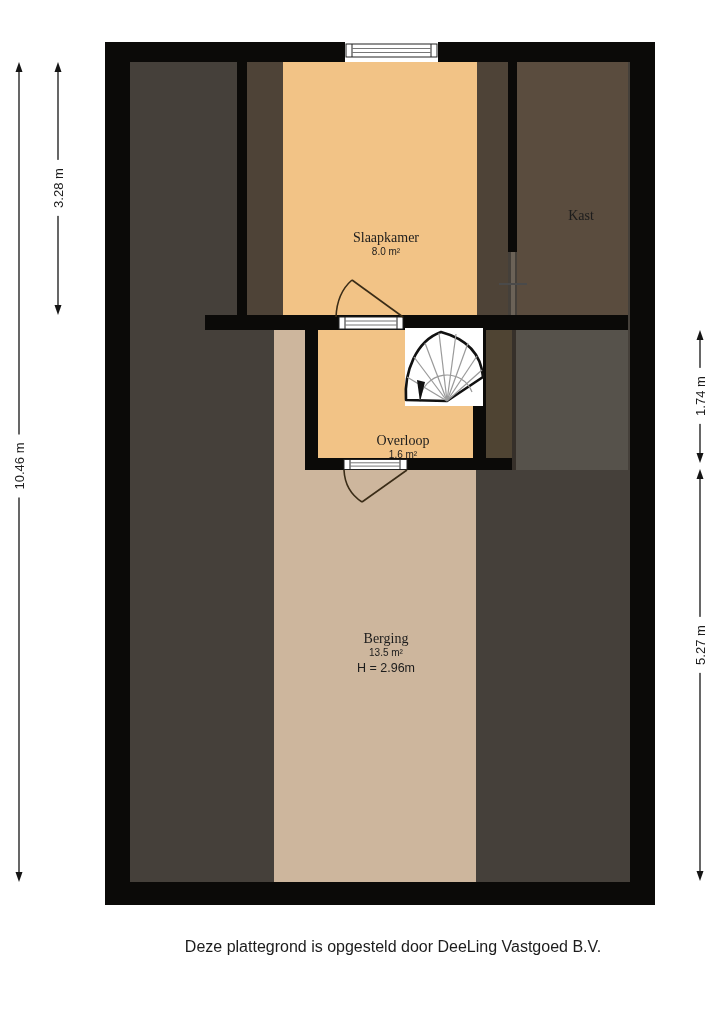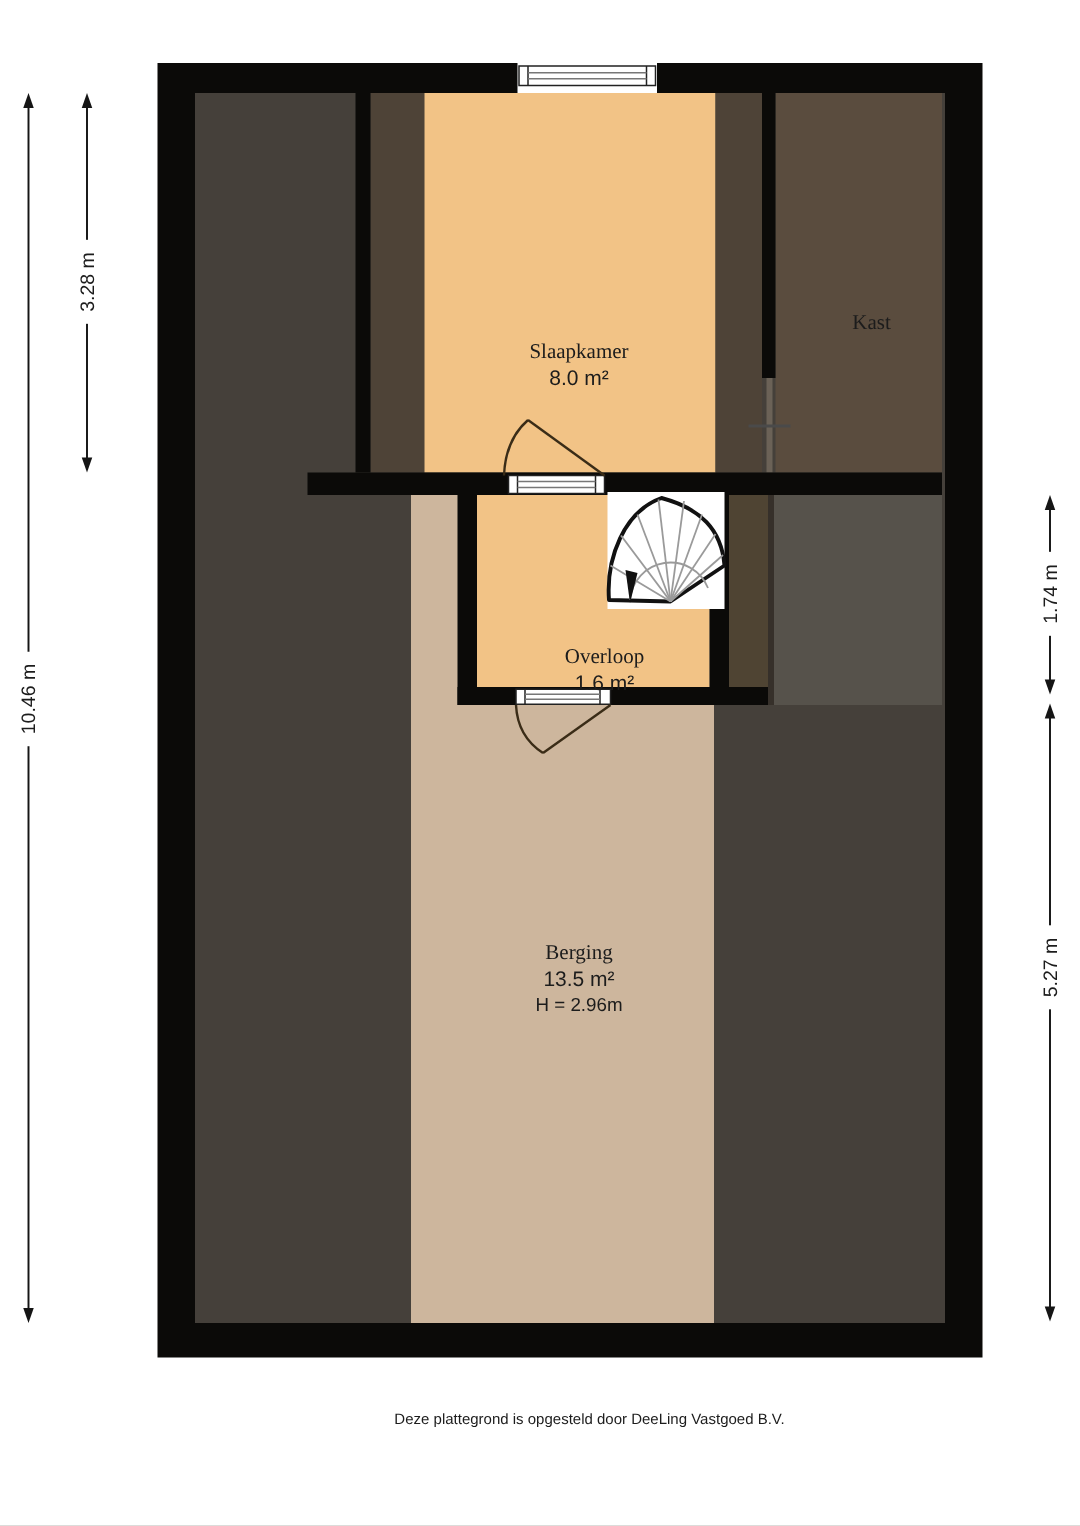--- a/index.html
+++ b/index.html
@@ -3,26 +3,26 @@
 <meta charset="utf-8">
 <style>
   html,body{margin:0;padding:0;background:#fff;}
   .plan{position:relative;width:720px;height:1017px;background:#fff;overflow:hidden;
         font-family:"Liberation Sans", sans-serif;color:#1c1c1c;}
   .fill{position:absolute;}
   .wall{position:absolute;background:var(--wall);}
   .roomlabel{position:absolute;transform:translate(-50%,-50%);text-align:center;
              line-height:1.22;white-space:nowrap;z-index:6;}
   .roomlabel .rname{font-size:14px;font-family:Liberation Serif, serif;}
-  .roomlabel .rarea{font-size:14px;}
+  .roomlabel .rarea{font-size:10px;}
   .roomlabel .rnote{font-size:12.5px;margin-top:2px;}
   .dimlabel{position:absolute;transform:translate(-50%,-50%) rotate(-90deg);
             background:#fff;padding:2px 8px;font-size:13px;z-index:6;white-space:nowrap;}
   .footer{position:absolute;left:393px;top:938px;transform:translateX(-50%);
-          text-align:center;font-size:10px;line-height:17.5px;z-index:6;white-space:nowrap;}
+          text-align:center;font-size:16px;line-height:17.5px;z-index:6;white-space:nowrap;}
   svg.overlay{position:absolute;left:0;top:0;z-index:5;pointer-events:none;}
   .z1{z-index:1}.z2{z-index:2}.z3{z-index:3}
 </style>
 </head>
 <body>
 
 <div class="plan">
 
   <div class="wall z1" style="left:105px;top:42px;width:550px;height:863px;"></div>
 

